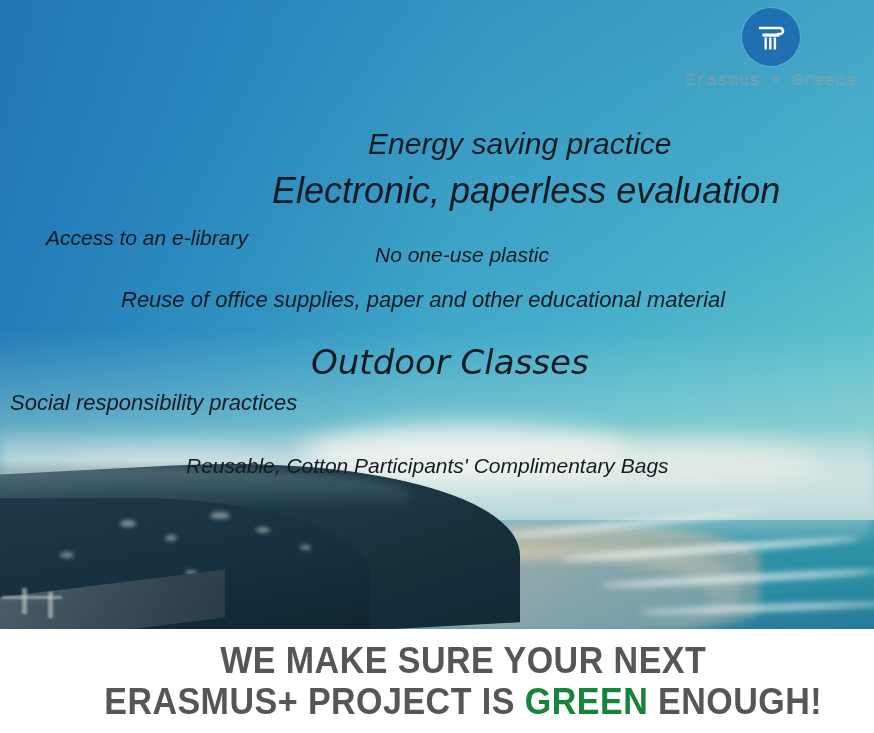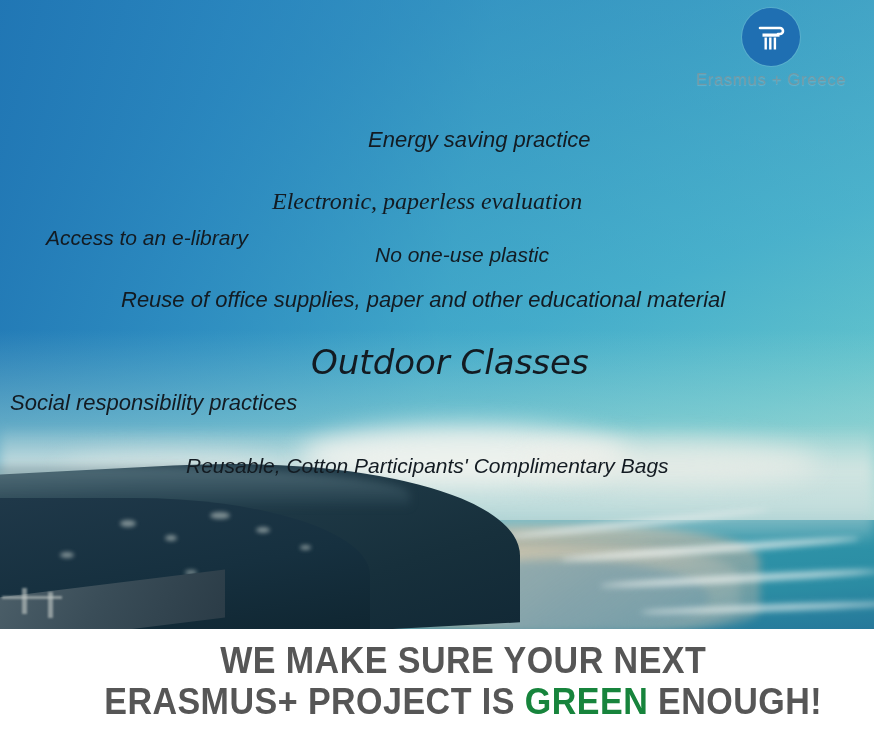--- a/index.html
+++ b/index.html
@@ -121,37 +121,37 @@
   }
   .logo-mark{
     width:58px;height:58px;margin:0 auto;border-radius:50%;
     background:#1f6fb2;
     display:flex;align-items:center;justify-content:center;
     box-shadow:0 0 0 1px rgba(255,255,255,0.12);
   }
   .logo-text{
     margin-top:4px;font-size:17px;letter-spacing:0.5px;
     color:rgba(120,150,160,0.85);
-    font-family:Liberation Sans, sans-serif;
+    font-family:Liberation Mono, monospace;
     text-shadow:0 1px 1px rgba(255,255,255,0.18);
   }
 
   
   .line{
     position:absolute;
     color:#131b22;
     font-style:italic;
     white-space:nowrap;
     font-family:"Liberation Sans", sans-serif;
   }
   .line.alt{ font-family:"DejaVu Sans", sans-serif; font-weight:400; }
 
   .l-paperless   { left:33px;  top:50px;  font-size:35px; }
-  .l-energy      { left:368px; top:127px; font-size:22px; }
-  .l-electronic  { left:272px; top:188px; font-size:24px;font-family:Liberation Serif, serif; }
+  .l-energy      { left:368px; top:127px; font-size:30px; }
+  .l-electronic  { left:272px; top:170px; font-size:36px; }
   .l-elibrary    { left:46px;  top:226px; font-size:21px; }
   .l-plastic     { left:375px; top:226px; font-size:21px;margin-top:17px; }
   .l-reuse       { left:121px; top:287px; font-size:22px; }
   .l-outdoor     { left:311px; top:342px; font-size:34px; }
   .l-social      { left:10px;  top:390px; font-size:22px; }
   .l-bags        { left:186px; top:454px; font-size:21px; }
   .l-walking     { left:428px; top:500px; font-size:33px; }
 
   
   .banner{

